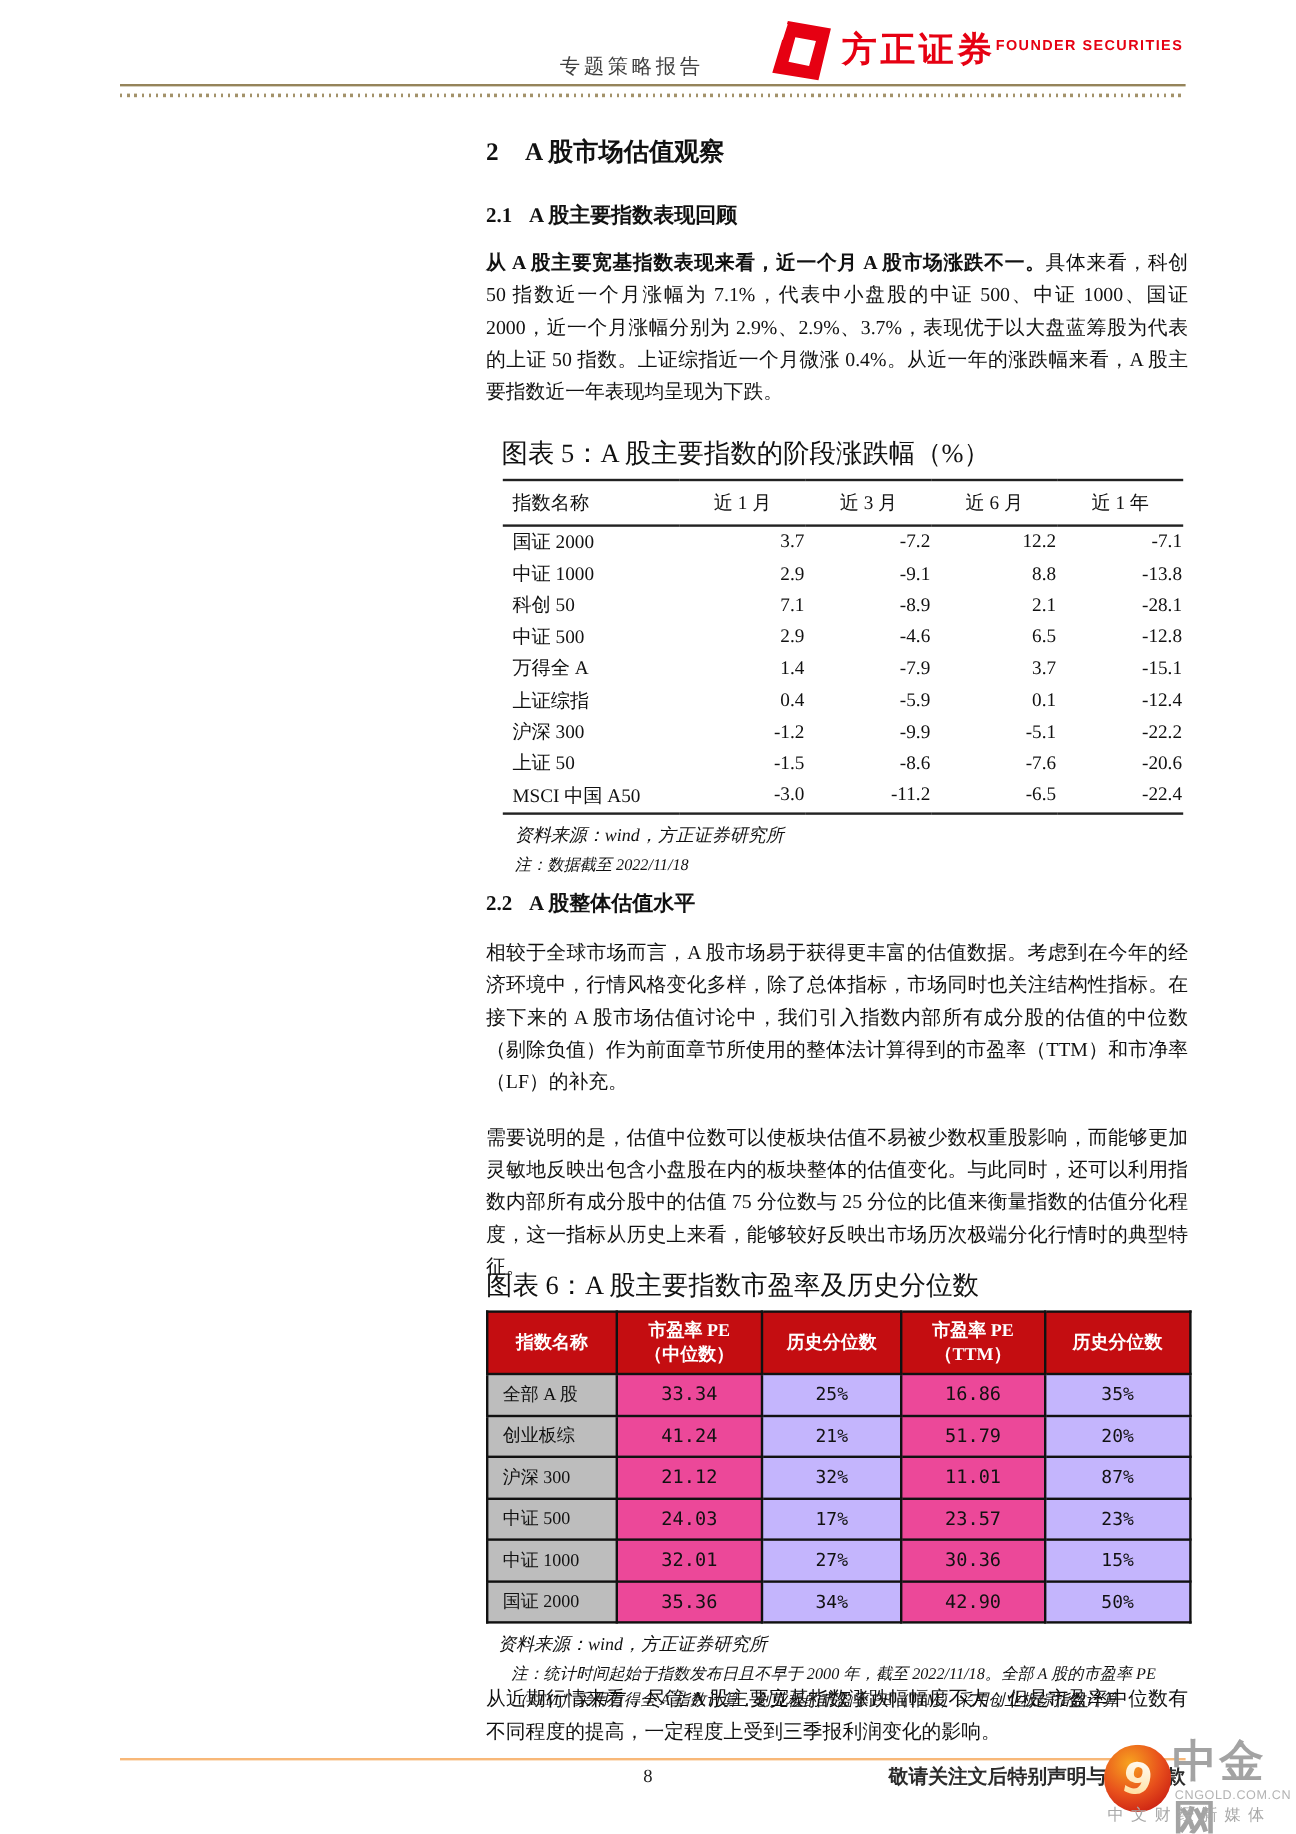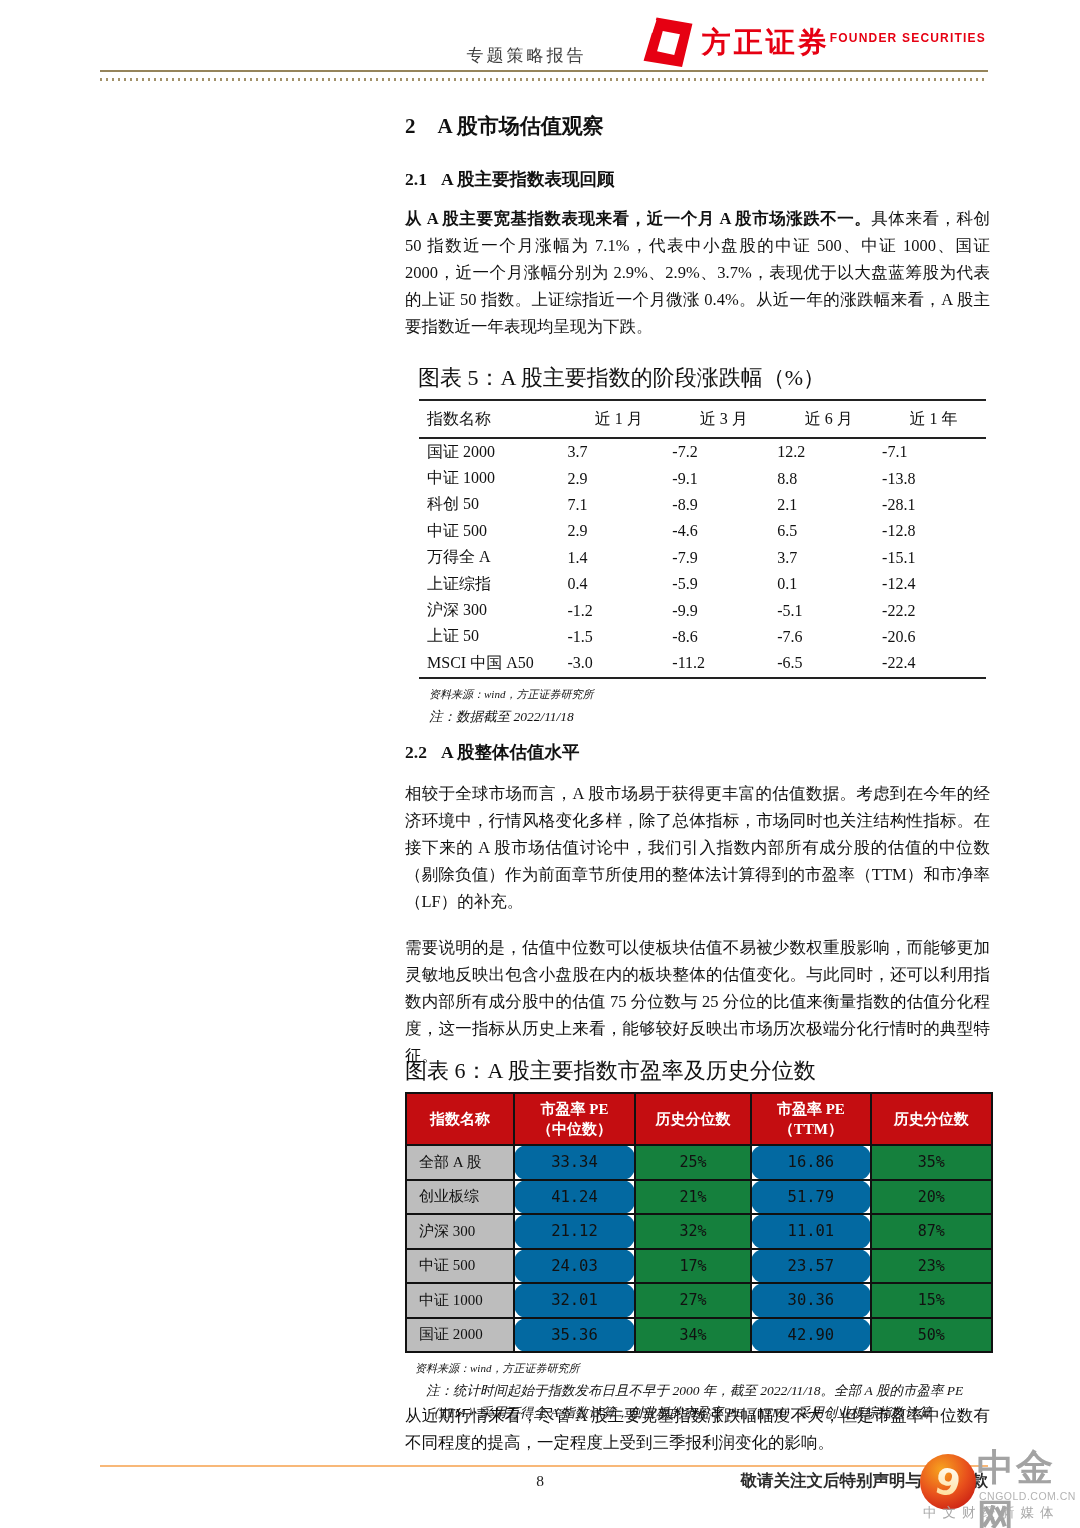--- a/index.html
+++ b/index.html
@@ -32,35 +32,35 @@
   
   .fig-title{font-size:22px;color:#111;}
   .fig5-title{padding-left:13px;}
   table{border-collapse:collapse;}
   .t5{width:567px;margin:6px 0 0 14px;border-top:2px solid #222;border-bottom:2px solid #222;}
   .t5 thead th{font-weight:normal;font-size:16px;height:34px;
     border-bottom:2px solid #222;vertical-align:middle;}
   .t5 thead th:first-child{text-align:left;padding-left:8px;}
   .t5 td{height:24.4px;font-size:16px;vertical-align:middle;}
   .t5-name{text-align:left;padding-left:8px;}
-  .t5-num{text-align:left;}
+  .t5-num{text-align:right;}
   .t5 col.c-name{width:26%;}
   .t5 col.c-num{width:18.5%;}
-  .src{font-style:italic;font-size:11px;margin:8px 0 0 24px;}
+  .src{font-style:italic;font-size:15px;margin:8px 0 0 24px;}
   .note{font-style:italic;font-size:13.5px;margin:4px 0 0 24px;line-height:21.5px;}
   
   .t6{width:588px;margin-top:6px;}
   .t6 th,.t6 td{border:2px solid #111;}
   .t6 thead th{background:#c40d11;color:#ffffff;font-weight:bold;font-size:15px;
     height:46px;text-align:center;vertical-align:middle;line-height:1.35;padding:2px 1px;}
   .t6 td{height:30.5px;vertical-align:middle;}
   .t6-name{background:#bdbdbd;font-size:15px;text-align:left;padding-left:12px;}
-  .t6-white{background:#0369a1;font-family:"DejaVu Sans Mono","Liberation Mono",monospace;
-    font-size:15.5px;text-align:center;border-radius:13px;}
-  .t6-gray{background:#15803d;font-family:"DejaVu Sans Mono","Liberation Mono",monospace;
+  .t6-white{background:#ec4899;font-family:"DejaVu Sans Mono","Liberation Mono",monospace;
+    font-size:15.5px;text-align:center;}
+  .t6-gray{background:#c4b5fd;font-family:"DejaVu Sans Mono","Liberation Mono",monospace;
     font-size:15px;text-align:center;}
   .t6 col.c0{width:18.4%;}
   .t6 col.c1{width:20.7%;}
   .t6 col.c2{width:19.8%;}
   .t6 col.c3{width:20.4%;}
   .t6 col.c4{width:20.7%;}
   .src6{margin-left:10px;}
   .note6{margin-left:21px;width:575px;}
   
   .footer-rule{position:absolute;top:1465px;left:100px;width:888px;height:2px;background:#f8b878;}

